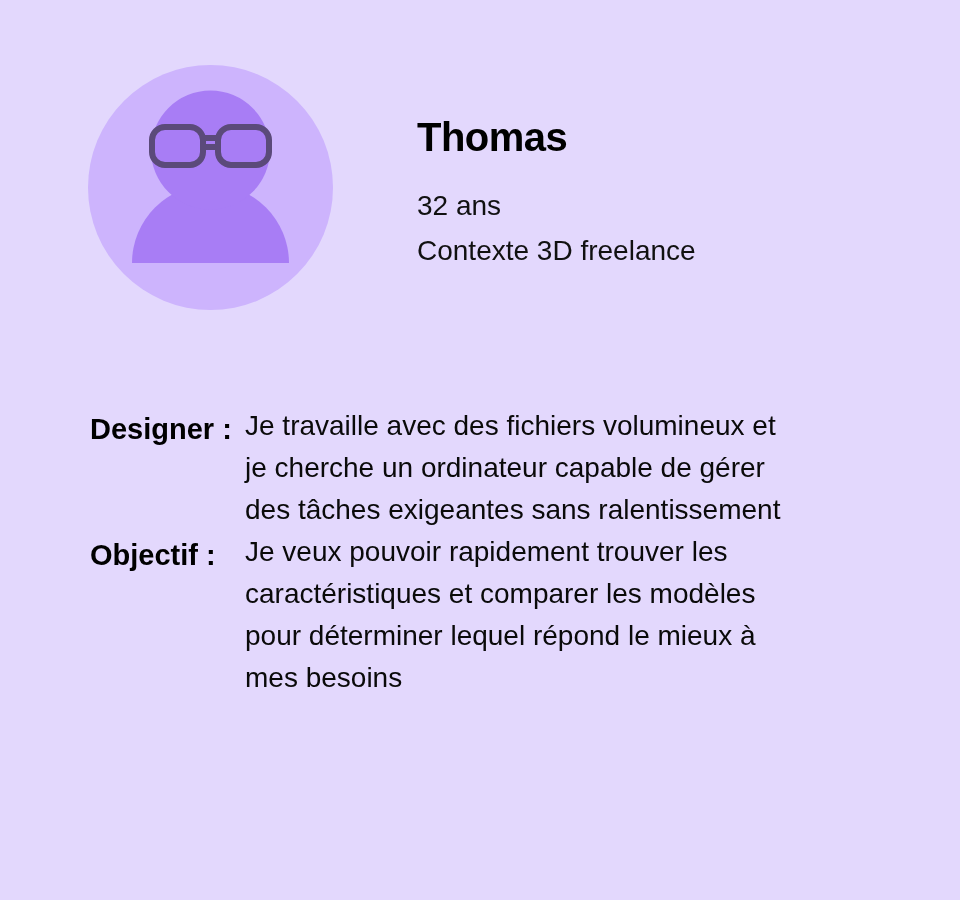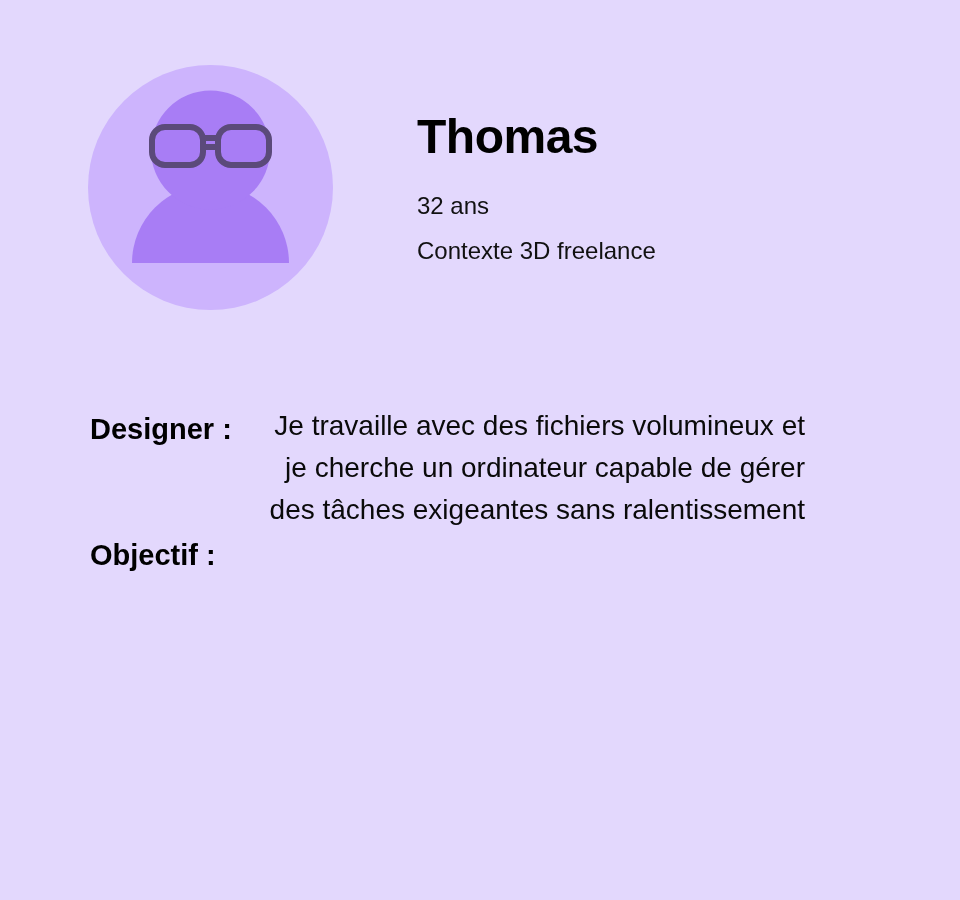--- a/index.html
+++ b/index.html
@@ -37,30 +37,30 @@
   .avatar svg { display: block; width: 245px; height: 245px; }
 
   .identity {
     position: absolute;
     left: 417px;
     top: 104px;
     width: 500px;
   }
 
   .persona-name {
-    font-size: 48px;
+    font-size: 40px;
     font-weight: bold;
     line-height: 66px;
     letter-spacing: -0.5px;
     color: #000000;
   }
 
   .persona-meta {
     margin-top: 13px;
-    font-size: 24px;
+    font-size: 28px;
     line-height: 45px;
     font-weight: 400;
     color: #111111;
   }
 
   .persona-meta div { white-space: nowrap; }
 
   
   .sections {
     position: absolute;
@@ -90,21 +90,21 @@
 
   .section-body {
     flex: 0 0 auto;
     width: 560px;
     font-size: 28px;
     line-height: 42px;
     font-weight: 400;
     color: #0a0a0a;
   }
 
-  .section-body p { margin: 0; text-align: right; }
+  .section-body p { margin: 0; }
 </style>
 </head>
 <body>
 
 <div class="persona-header">
 
   <div class="avatar">
     <svg viewBox="0 0 245 245" xmlns="http://www.w3.org/2000/svg">
 
       <circle cx="122.5" cy="122.5" r="122.5" fill="#cdb4fd"></circle>
@@ -136,15 +136,18 @@
 
   <div class="section">
     <div class="section-label">Designer :</div>
     <div class="section-body">
       <p>Je travaille avec des fichiers volumineux et je cherche un ordinateur capable de gérer des tâches exigeantes sans ralentissement</p>
     </div>
   </div>
 
   <div class="section">
     <div class="section-label">Objectif :</div>
+    <div class="section-body">
+      <p>Je veux pouvoir rapidement trouver les caractéristiques et comparer les modèles pour déterminer lequel répond le mieux à mes besoins</p>
+    </div>
   </div>
 
 </div>
 
 </body></html>

